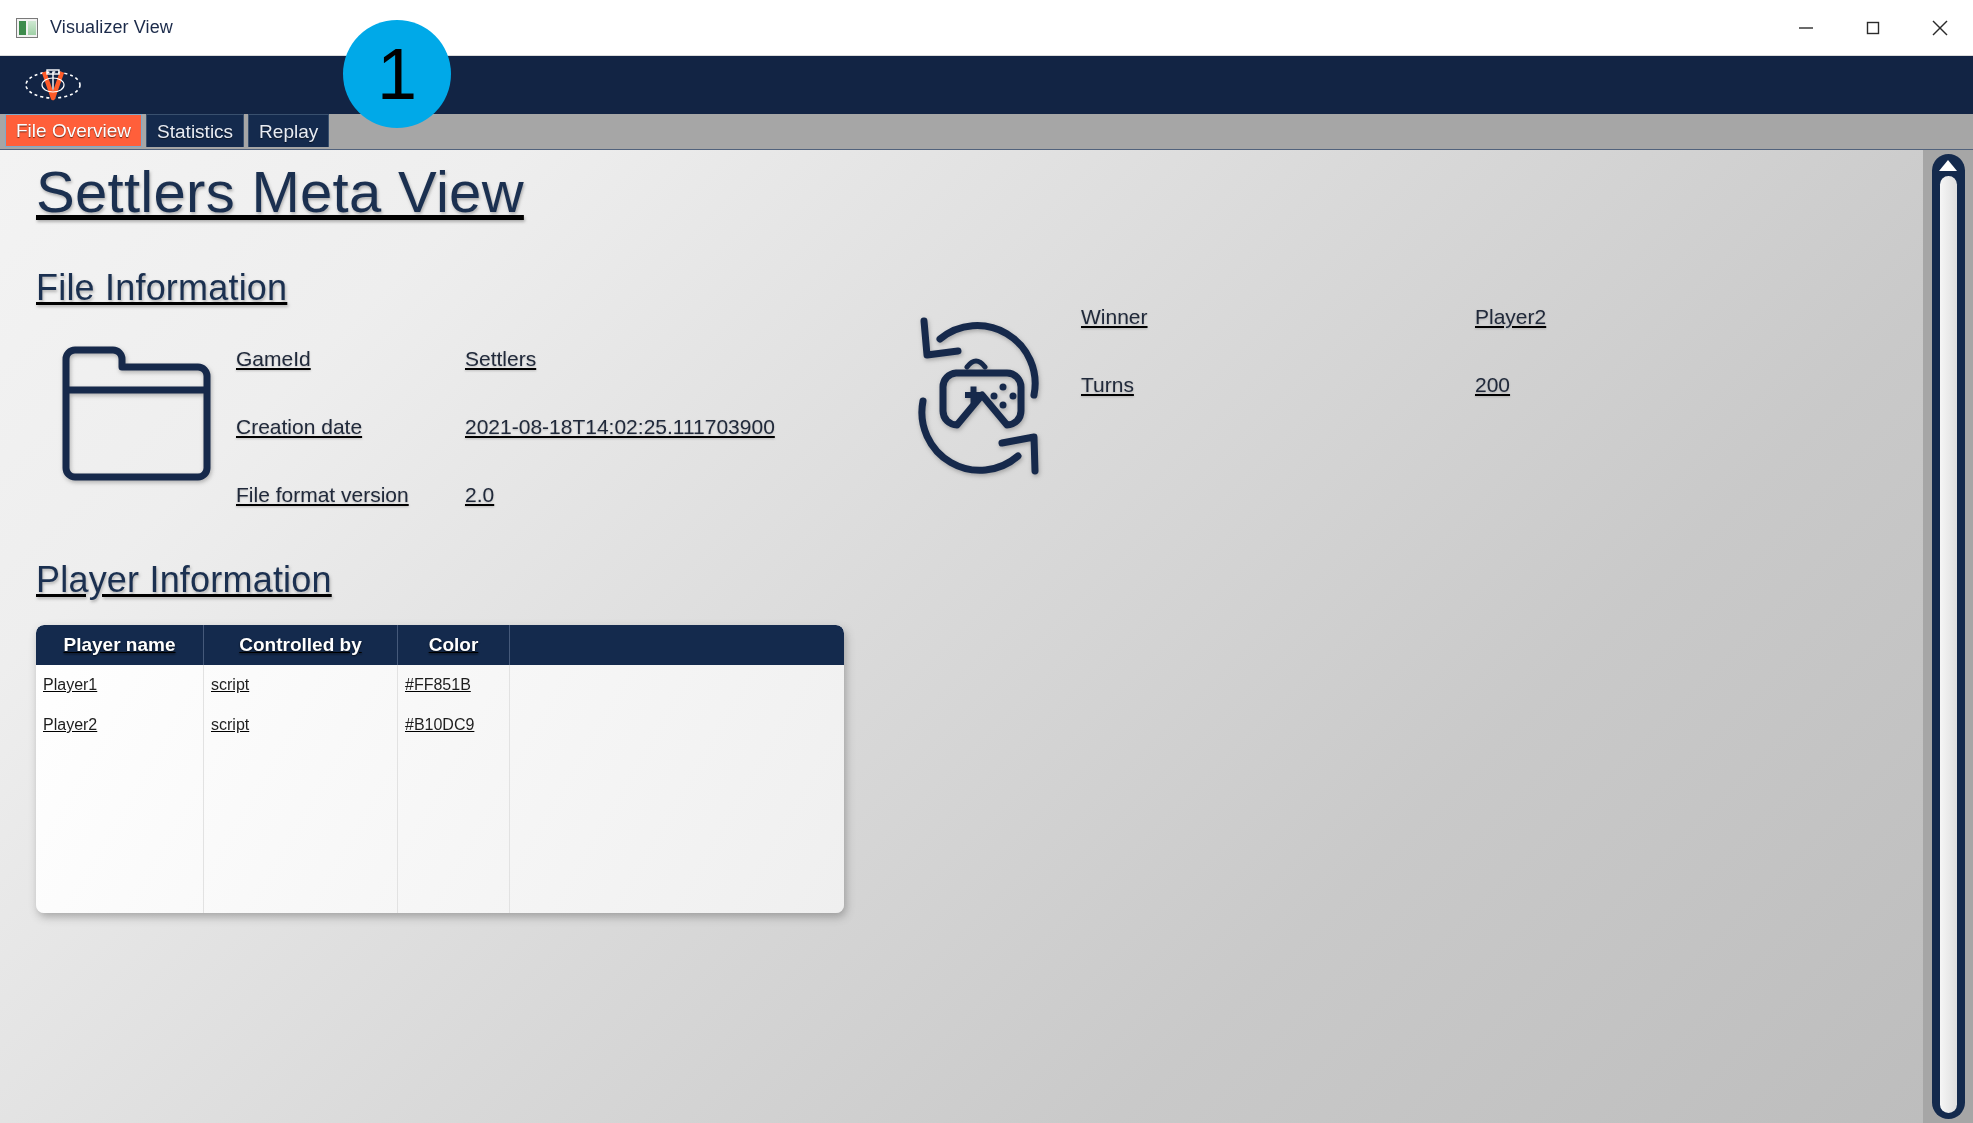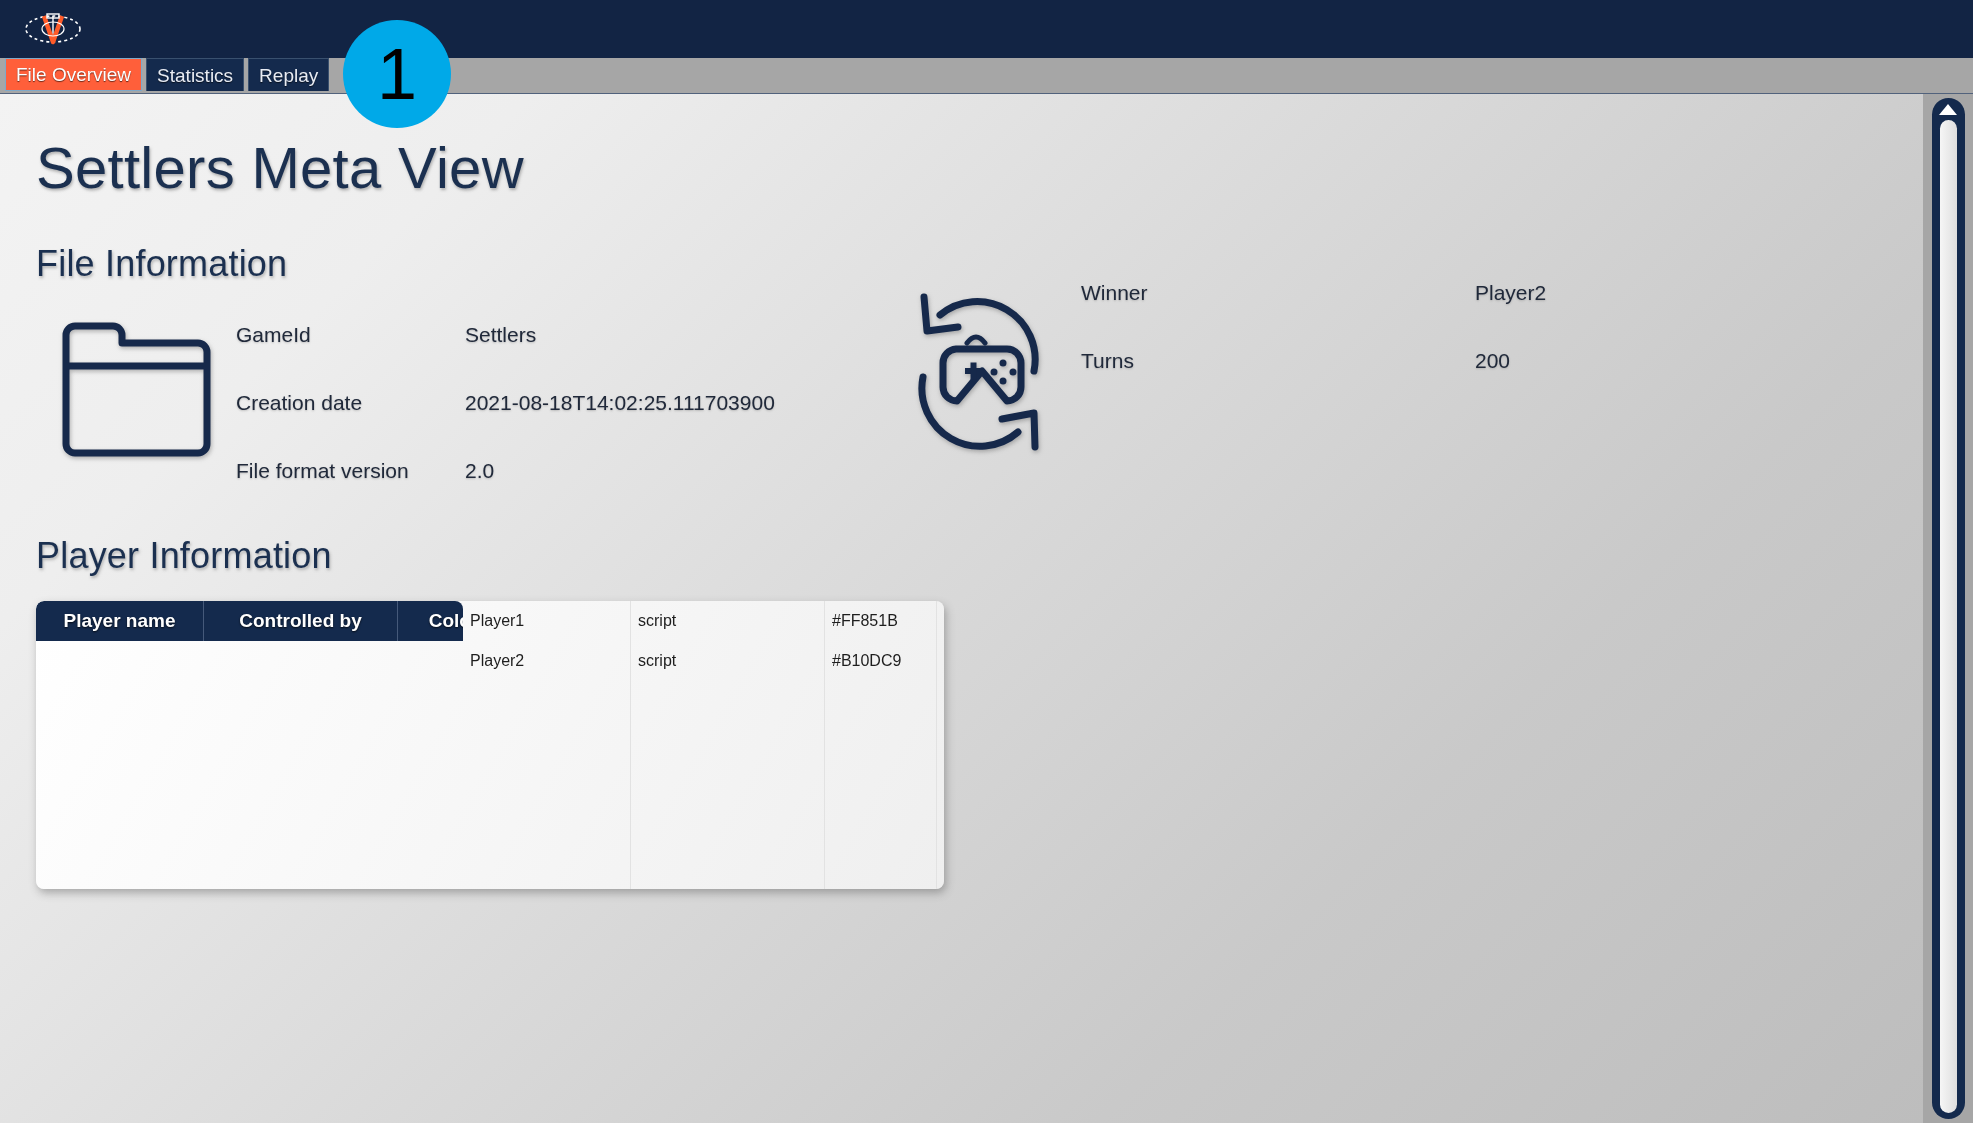--- a/index.html
+++ b/index.html
@@ -103,22 +103,23 @@
     position: relative;
     display: flex;
     overflow: hidden;
     border-top: 1px solid #51627c;
   }
   .content {
     flex: 1 1 auto;
     position: relative;
     background:
       linear-gradient(135deg, #f3f3f3 0%, #eeeeee 18%, #d9d9d9 48%, #c9c9c9 72%, #bdbdbd 100%);
-    padding: 40px 0 0 36px;
+    padding: 8px 0 0 36px;
     overflow: hidden;
+    text-decoration: underline;
   }
 
   .page-title {
     font-size: 58px;
     font-weight: 400;
     color: #1b3050;
     letter-spacing: .3px;
     margin-bottom: 42px;
     text-shadow: 1px 2px 3px rgba(120,120,120,.55);
   }
@@ -159,27 +160,27 @@
     white-space: nowrap;
     text-shadow: 0 1px 2px rgba(130,130,130,.45);
   }
   .kv-file { grid-template-columns: 185px auto; }
   .kv-session { grid-template-columns: 350px auto; }
 
   
   .player-section { margin-top: 52px; }
   .table-card {
     margin-top: 24px;
-    width: 908px;
+    width: 808px;
     height: 288px;
     background: linear-gradient(120deg,#ffffff 0%, #f7f7f7 50%, #efefef 100%);
     border-radius: 8px;
     box-shadow: 2px 4px 8px rgba(90,90,90,.45);
     overflow: hidden;
-    display: flex; flex-direction: row;
+    display: flex; flex-direction: column;
   }
   .trow { display: flex; }
   .thead {
     background: #142a4d;
     height: 40px;
     border-radius: 8px 8px 0 0;
     overflow: hidden;
   }
   .th {
     display: flex; align-items: center; justify-content: center;
@@ -254,20 +255,44 @@
     color: #000000;
     z-index: 50;
     line-height: 1;
   }
 </style>
 </head>
 <body>
 
 <div class="window">
 
+  <div class="titlebar">
+    <div class="titlebar-left">
+      <span class="app-icon"></span>
+      <span class="title-text">Visualizer View</span>
+    </div>
+    <div class="win-controls">
+      <div class="win-btn">
+        <svg width="22" height="22" viewBox="0 0 22 22">
+            <line x1="4" y1="11" x2="18" y2="11" stroke="#2b2b2b" stroke-width="1.4"></line>
+          </svg>
+      </div>
+      <div class="win-btn">
+        <svg width="22" height="22" viewBox="0 0 22 22">
+            <rect x="5.5" y="5.5" width="11" height="11" fill="none" stroke="#2b2b2b" stroke-width="1.4"></rect>
+          </svg>
+      </div>
+      <div class="win-btn">
+        <svg width="24" height="24" viewBox="0 0 24 24">
+            <line x1="5" y1="5" x2="19" y2="19" stroke="#2b2b2b" stroke-width="1.4"></line>
+            <line x1="19" y1="5" x2="5" y2="19" stroke="#2b2b2b" stroke-width="1.4"></line>
+          </svg>
+      </div>
+    </div>
+  </div>
 
   <div class="app-header">
     <span>
       <svg class="brand-logo" viewBox="0 0 62 44">
         <ellipse cx="31" cy="22" rx="27" ry="13" fill="none" stroke="#ffffff" stroke-width="1.6" stroke-dasharray="3 3"></ellipse>
         <path d="M31 9 L31 35" stroke="#ffffff" stroke-width="1.4"></path>
         <path d="M22 9 L31 35 L40 9" fill="none" stroke="#ff5b29" stroke-width="4.5" stroke-linejoin="round"></path>
         <rect x="25" y="7" width="12" height="4" fill="none" stroke="#ffffff" stroke-width="1.4"></rect>
         <ellipse cx="31" cy="22" rx="11" ry="7" fill="none" stroke="#ffffff" stroke-width="1.2"></ellipse>
       </svg>

